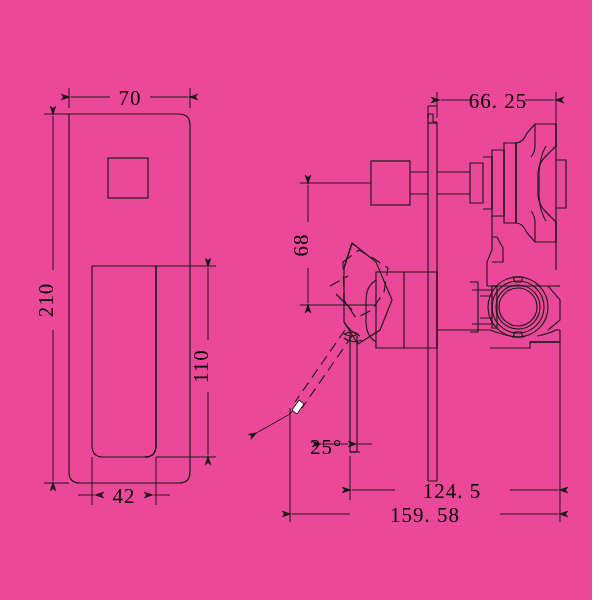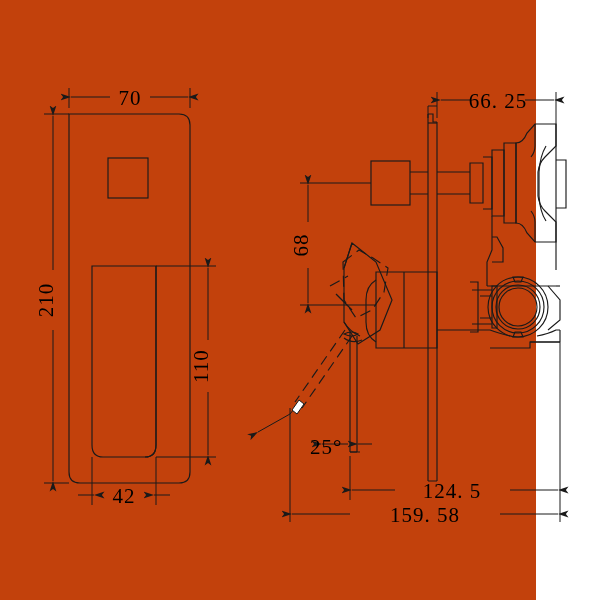--- a/index.html
+++ b/index.html
@@ -2,21 +2,21 @@
 <html><head>
 <meta charset="utf-8">
 <title>Technical Drawing</title>
 <style>
   html,body{margin:0;padding:0;background:#ffffff;}
   body{
     width:600px;height:600px;overflow:hidden;
     font-family:"Liberation Serif", serif;
     color:#000;
   }
-  #sheet{position:relative;width:536px;height:600px;background:#c2410c;}
+  #sheet{position:relative;width:592px;height:600px;background:#ec4899;}
   svg#drawing{position:absolute;left:0;top:0;width:600px;height:600px;display:block;}
   .dimtext{
     font-family:"Liberation Serif", serif;
     font-size:21px;
     fill:#000;
     letter-spacing:1px;
   }
   text{user-select:none;}
 </style>
 </head>

